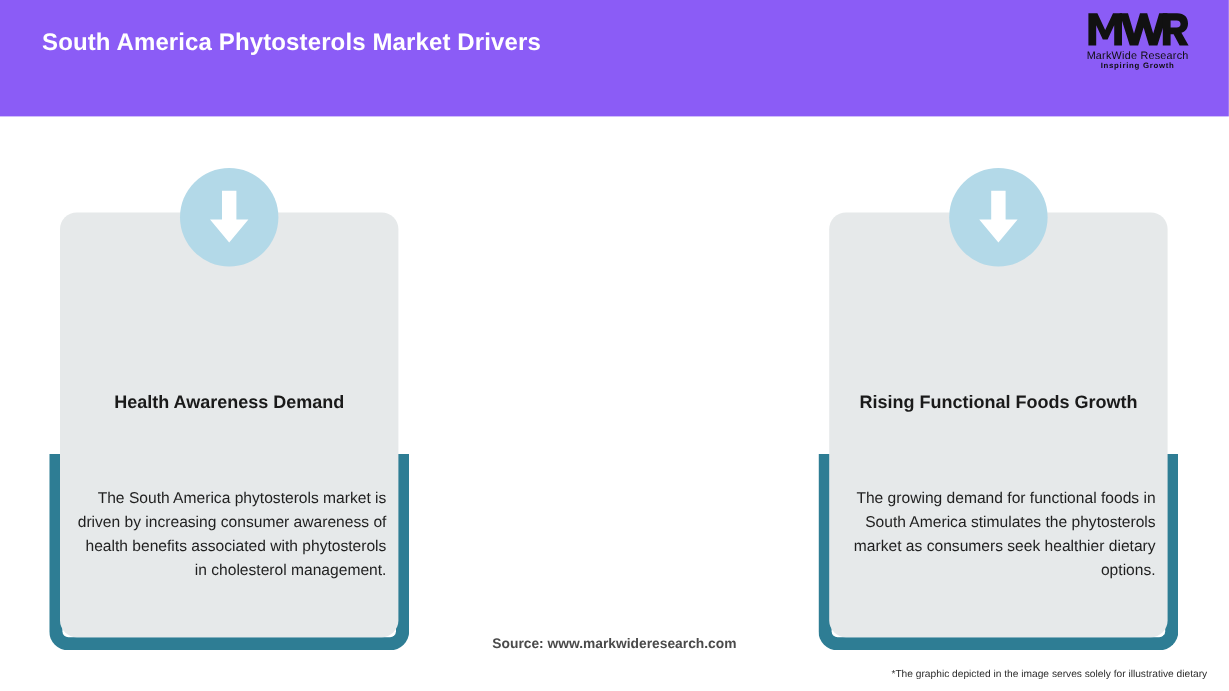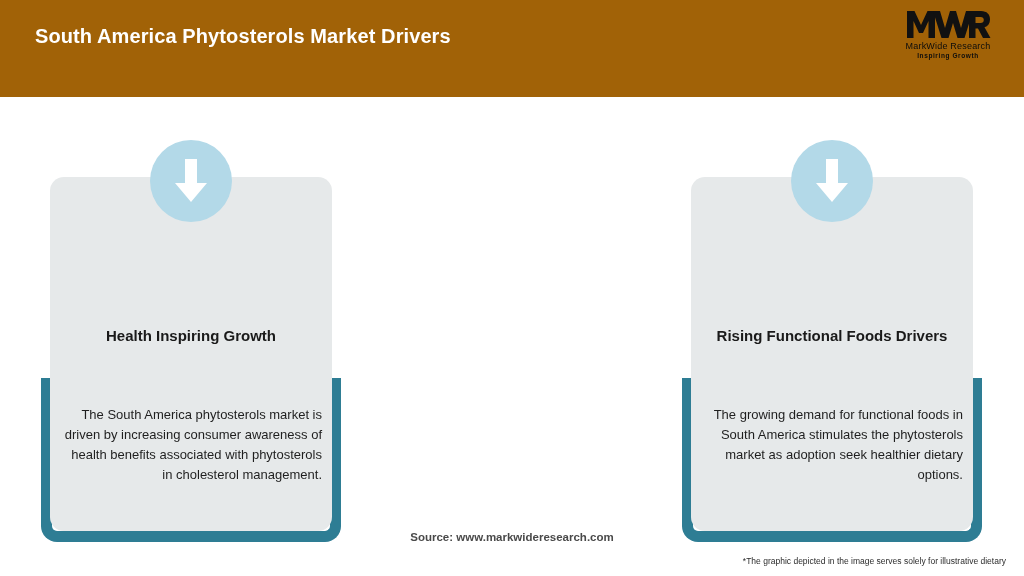--- a/index.html
+++ b/index.html
@@ -15,21 +15,21 @@
     position: relative;
   }
 
   
   .header {
     position: absolute;
     left: 0;
     top: 0;
     width: 1024px;
     height: 97px;
-    background: #a16207;
+    background: #8b5cf6;
     box-sizing: border-box;
   }
   .header-title {
     position: absolute;
     left: 35px;
     top: 25px;
     font-size: 20px;
     font-weight: bold;
     color: #ffffff;
     letter-spacing: 0.1px;
@@ -189,36 +189,36 @@
     <span class="logo-name">MarkWide Research</span>
     <span class="logo-tag">Inspiring Growth</span>
   </div>
 </div>
 
 <div class="cards">
 
   <div class="card-wrap c1">
     <div class="bracket"></div>
     <div class="card">
-      <div class="card-title">Health Inspiring Growth</div>
+      <div class="card-title">Health Awareness Demand</div>
       <div class="card-body">The South America phytosterols market is driven by increasing consumer awareness of health benefits associated with phytosterols in cholesterol management.</div>
     </div>
     <div class="icon-circle">
       <svg width="38" height="48" viewBox="0 0 38 48" xmlns="http://www.w3.org/2000/svg">
         <path d="M13 2 L25 2 L25 26 L35 26 L19 45 L3 26 L13 26 Z" fill="#FFFFFF"></path>
       </svg>
     </div>
   </div>
 
 
   <div class="card-wrap c3">
     <div class="bracket"></div>
     <div class="card">
-      <div class="card-title">Rising Functional Foods Drivers</div>
-      <div class="card-body">The growing demand for functional foods in South America stimulates the phytosterols market as adoption seek healthier dietary options.</div>
+      <div class="card-title">Rising Functional Foods Growth</div>
+      <div class="card-body">The growing demand for functional foods in South America stimulates the phytosterols market as consumers seek healthier dietary options.</div>
     </div>
     <div class="icon-circle">
       <svg width="38" height="48" viewBox="0 0 38 48" xmlns="http://www.w3.org/2000/svg">
         <path d="M13 2 L25 2 L25 26 L35 26 L19 45 L3 26 L13 26 Z" fill="#FFFFFF"></path>
       </svg>
     </div>
   </div>
 
 </div>
 

